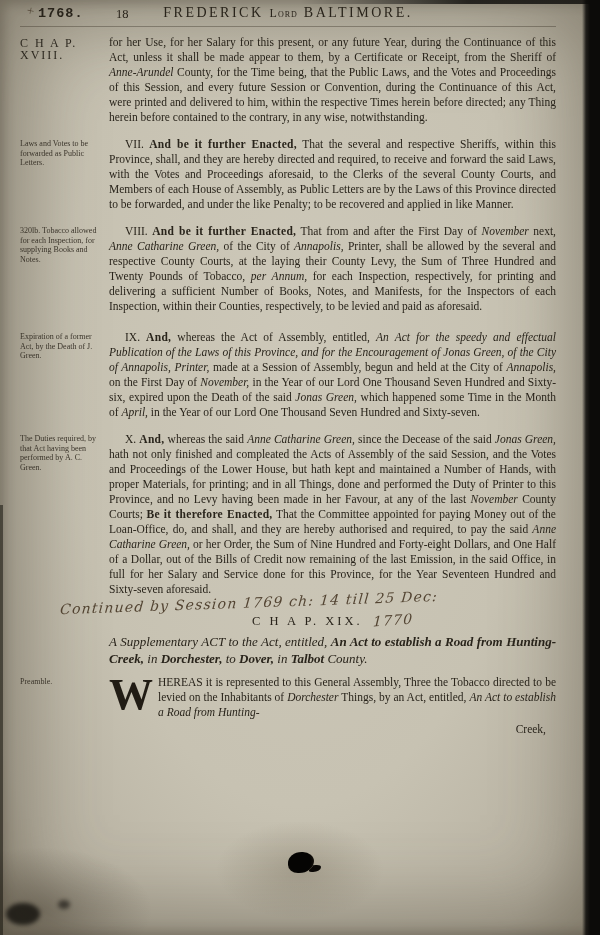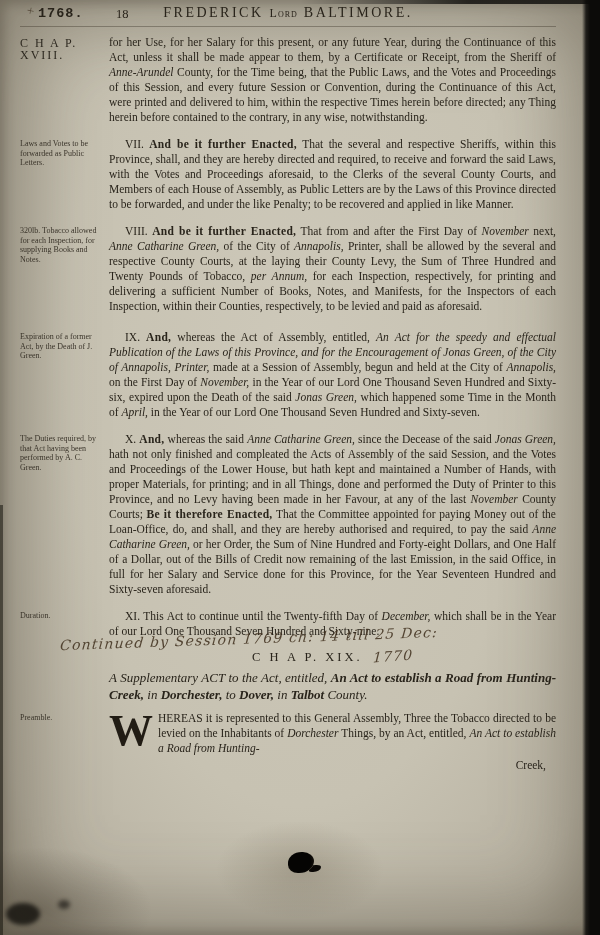--- a/index.html
+++ b/index.html
@@ -97,24 +97,20 @@
     <div class="row mt-lg">
       <div class="note">Expiration of a former Act, by the Death of J. Green.</div>
       <div class="para indent"><span>IX. </span><span class="s-g">And,</span><span> whereas the Act of Assembly, entitled, </span><span class="s-i">An Act for the speedy and effectual Publication of the Laws of this Province, and for the Encouragement of Jonas Green, of the City of Annapolis, Printer,</span><span> made at a Session of Assembly, begun and held at the City of </span><span class="s-i">Annapolis,</span><span> on the First Day of </span><span class="s-i">November,</span><span> in the Year of our Lord One Thousand Seven Hundred and Sixty-six, expired upon the Death of the said </span><span class="s-i">Jonas Green,</span><span> which happened some Time in the Month of </span><span class="s-i">April,</span><span> in the Year of our Lord One Thousand Seven Hundred and Sixty-seven.</span></div>
     </div>
 
     <div class="row mt-md">
       <div class="note">The Duties required, by that Act having been performed by A. C. Green.</div>
       <div class="para indent"><span>X. </span><span class="s-g">And,</span><span> whereas the said </span><span class="s-i">Anne Catharine Green,</span><span> since the Decease of the said </span><span class="s-i">Jonas Green,</span><span> hath not only finished and compleated the Acts of Assembly of the said Session, and the Votes and Proceedings of the Lower House, but hath kept and maintained a Number of Hands, with proper Materials, for printing; and in all Things, done and performed the Duty of Printer to this Province, and no Levy having been made in her Favour, at any of the last </span><span class="s-i">November</span><span> County Courts; </span><span class="s-g">Be it therefore Enacted,</span><span> That the Committee appointed for paying Money out of the Loan-Office, do, and shall, and they are hereby authorised and required, to pay the said </span><span class="s-i">Anne Catharine Green,</span><span> or her Order, the Sum of Nine Hundred and Forty-eight Dollars, and One Half of a Dollar, out of the Bills of Credit now remaining of the last Emission, in the said Office, in full for her Salary and Service done for this Province, for the Year Seventeen Hundred and Sixty-seven aforesaid.</span></div>
     </div>
 
-    <div class="row" style="margin-bottom:6px">
-      <div class="note">Duration.</div>
-      <div class="para indent"><span>XI. This Act to continue until the Twenty-fifth Day of </span><span class="s-i">December,</span><span> which shall be in the Year of our Lord One Thousand Seven Hundred and Sixty-nine.</span></div>
-    </div>
 
     <div class="row chap-row" style="margin-bottom:4px">
       <div class="note"></div>
       <div class="para">
         <div class="hw hw1">Continued by Session 1769 ch: 14 till 25 Dec:</div>
         <div class="chap-heading"><span>C H A P.  XIX.</span><span class="hw hw2">1770</span></div>
       </div>
     </div>
 
     <div class="row" style="margin-bottom:8px">

